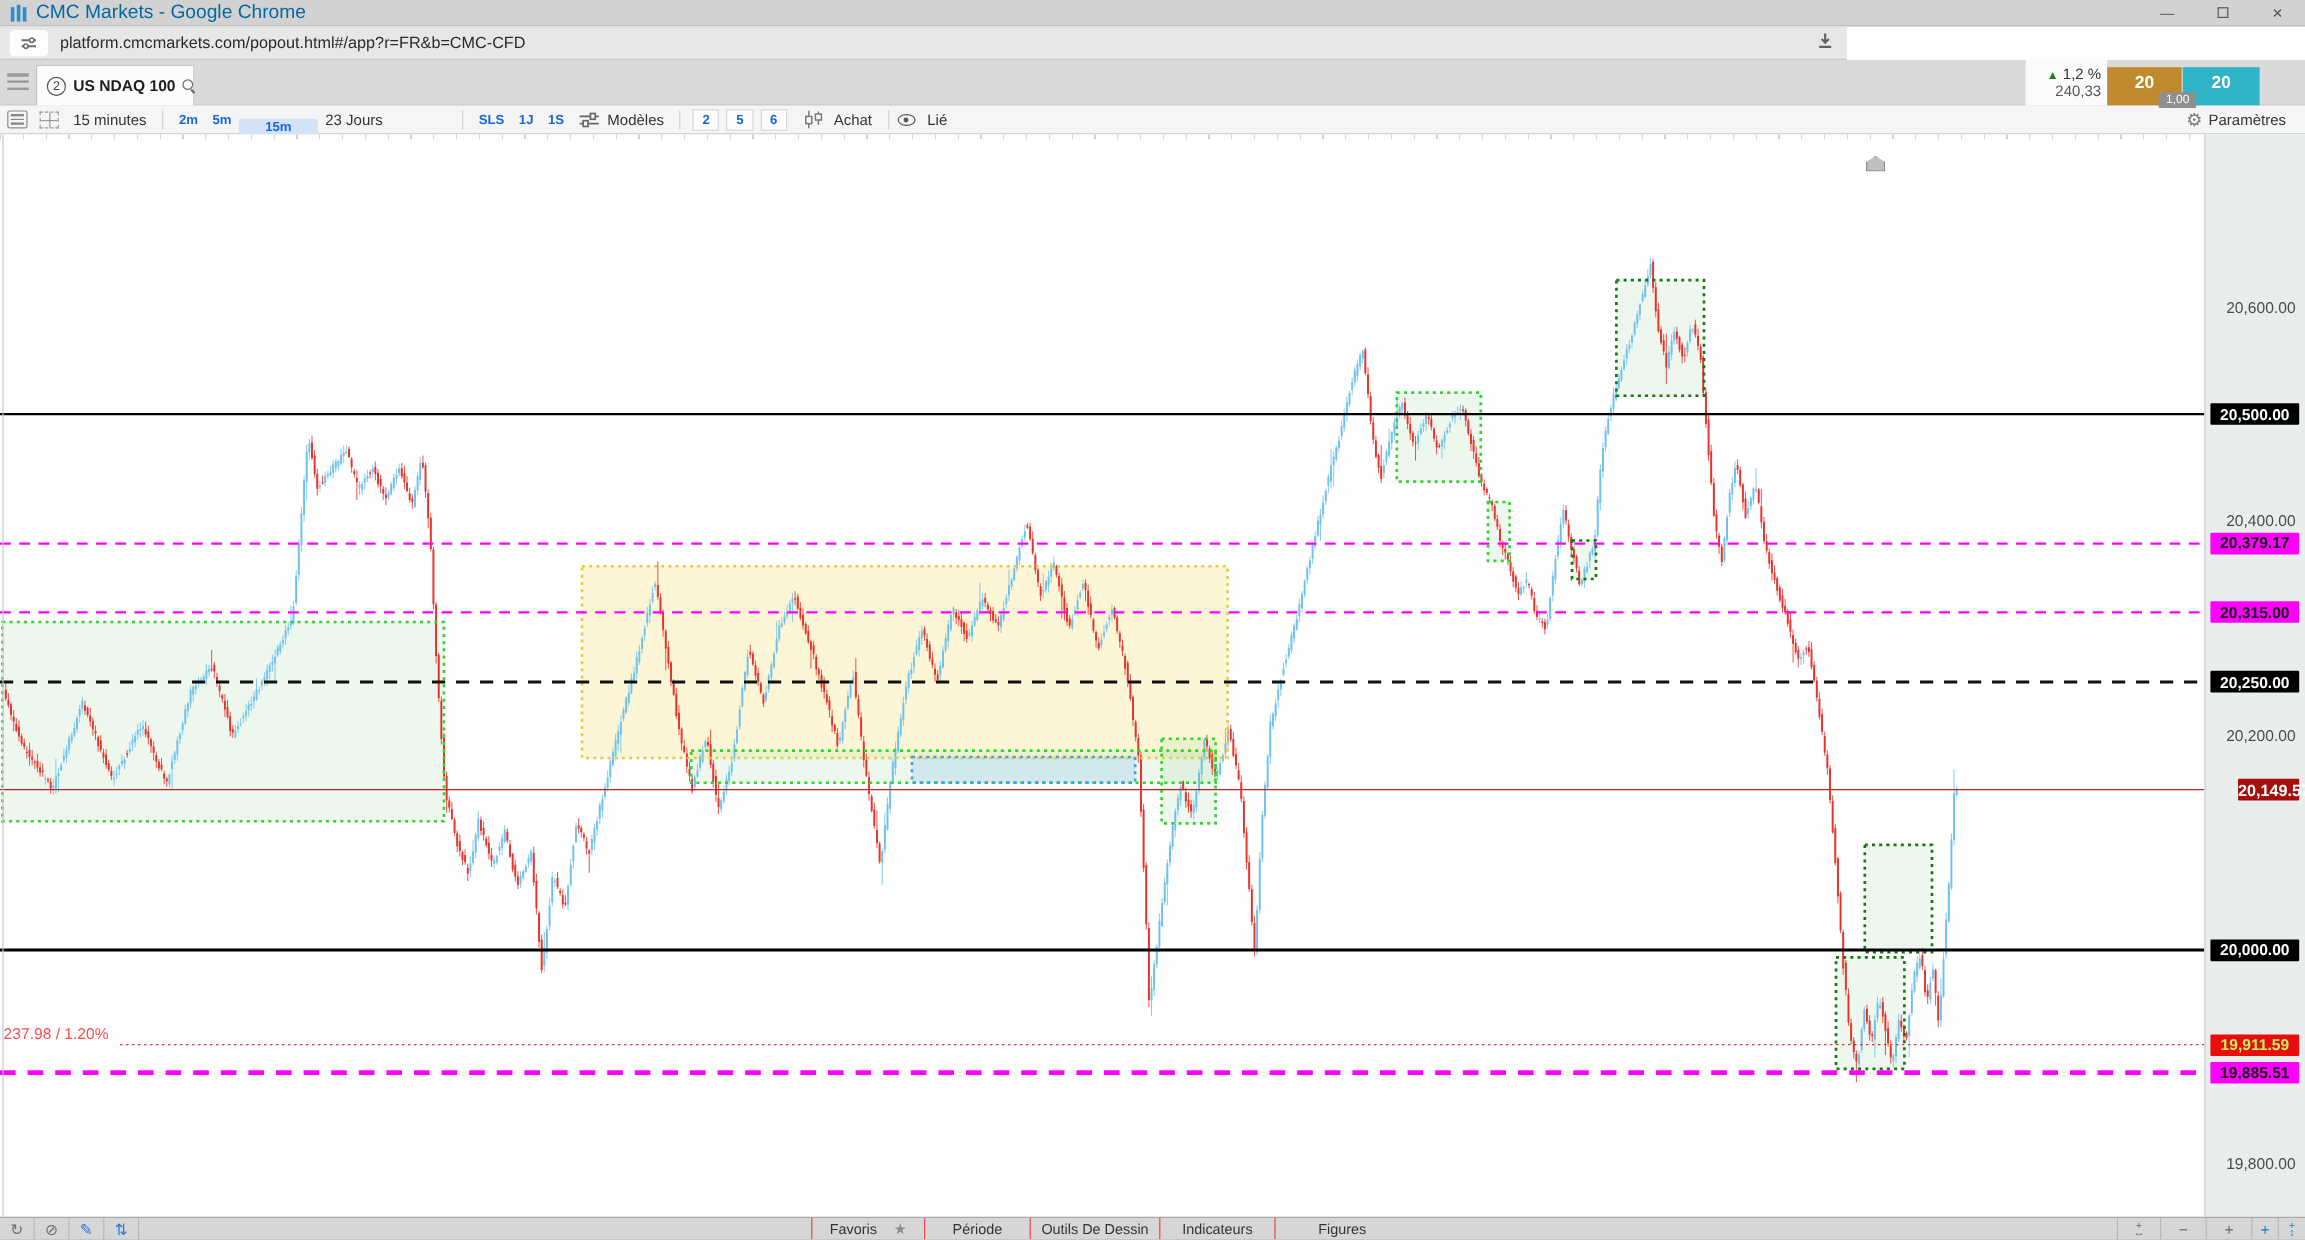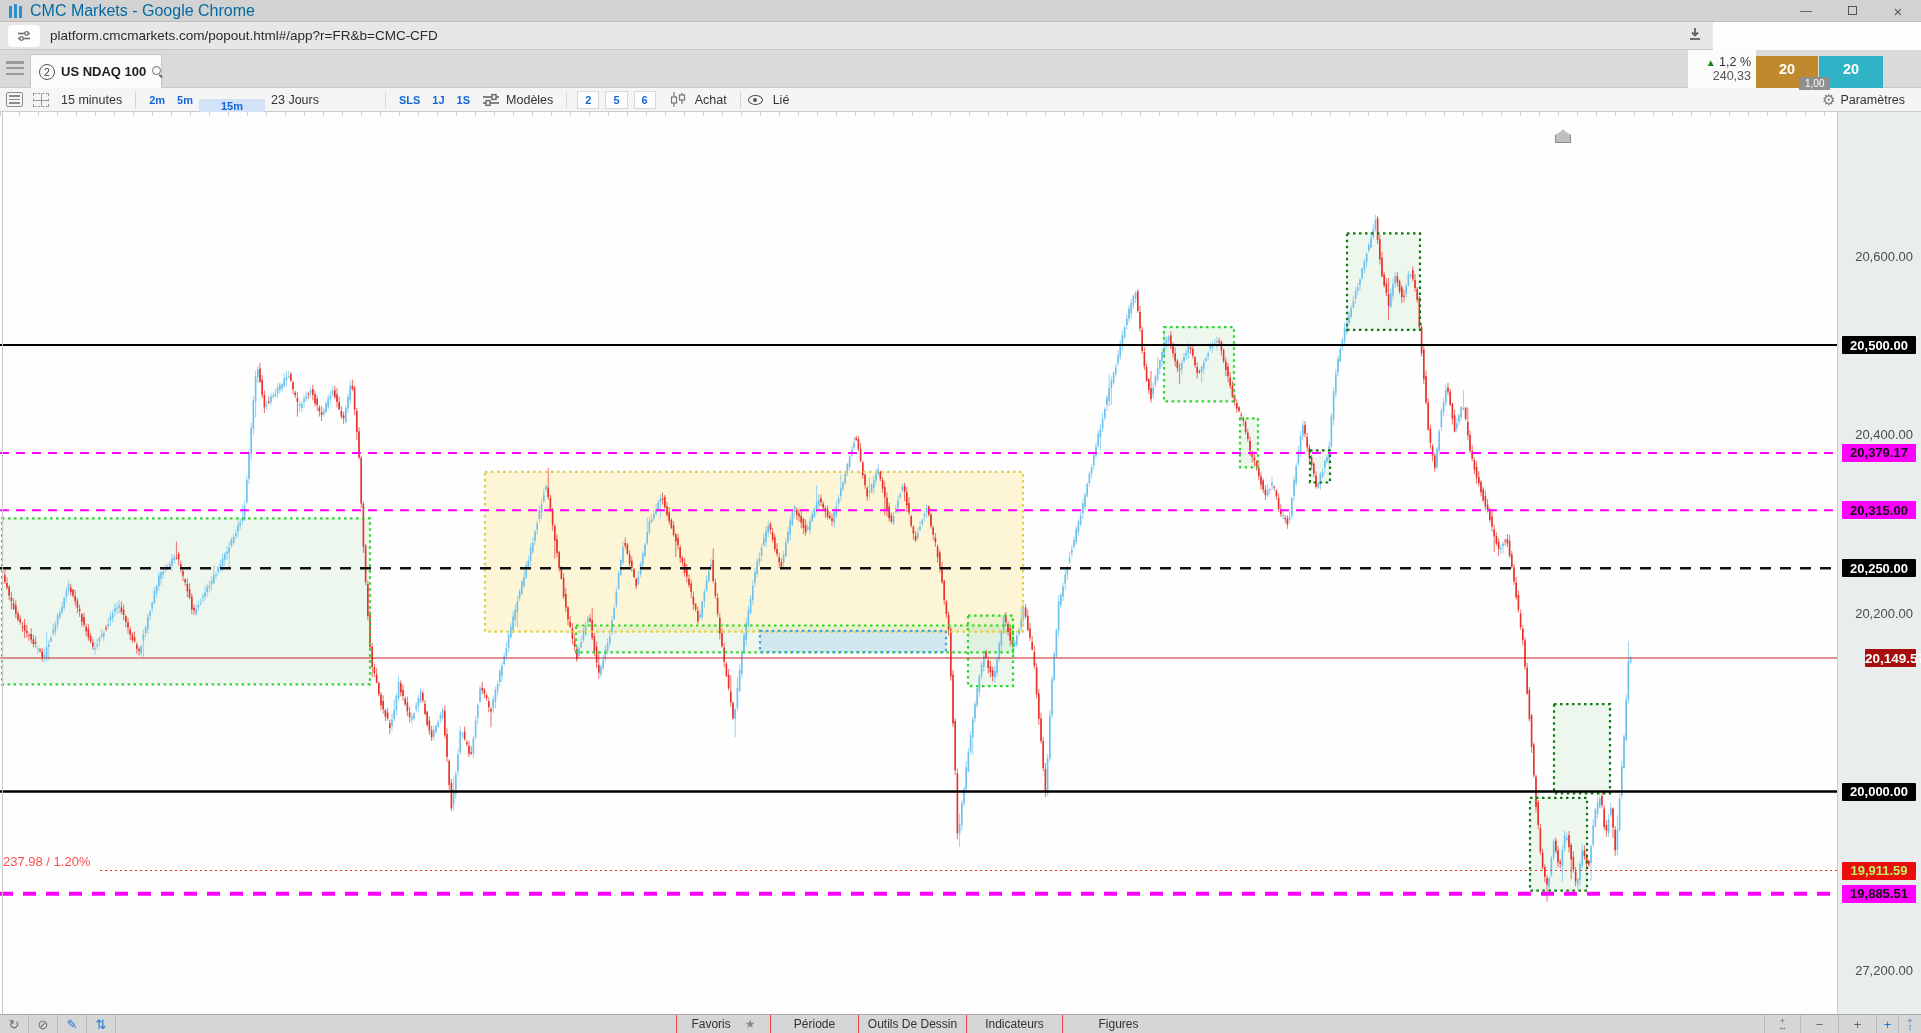--- a/index.html
+++ b/index.html
@@ -9,21 +9,21 @@
   
   #titlebar{position:absolute;left:0;top:0;width:1921px;height:22px;background:#d2d2d2;border-bottom:1px solid #bdbdbd;display:flex;align-items:center;}
   #titlebar .logo{display:flex;gap:2px;margin:0 8px 0 9px;align-items:flex-end;}
   #titlebar .logo i{display:block;width:3px;background:#2a8fd0;}
   .win-title{font-size:16px;color:#0369a1;}
   .win-controls{position:absolute;right:0;top:0;height:22px;display:flex;align-items:center;}
   .win-btn{width:46px;text-align:center;color:#555;font-size:12px;cursor:default;}
   .win-btn .sq{display:inline-block;width:9px;height:9px;border:1px solid #555;}
 
   
-  #urlbar{position:absolute;left:0;top:22px;width:1713px;height:28px;background:#e7e7e7;border-bottom:1px solid #c6c6c6;display:flex;align-items:center;}
+  #urlbar{position:absolute;left:0;top:22px;width:1539px;height:28px;background:#e7e7e7;border-bottom:1px solid #c6c6c6;display:flex;align-items:center;}
   .site-pill{width:32px;height:22px;background:#fdfdfd;border-radius:4px;margin:0 10px 0 8px;display:flex;align-items:center;justify-content:center;}
   .url-text{font-size:13.5px;color:#2b2b2b;}
   .dl-icon{position:absolute;right:10px;top:4px;}
 
   
   #row1{position:absolute;left:0;top:50px;width:1921px;height:38px;background:#dadada;border-bottom:1px solid #c8c8c8;}
   .burger{position:absolute;left:6px;top:11px;width:18px;height:14px;display:flex;flex-direction:column;justify-content:space-between;}
   .burger i{height:2.5px;background:#9c9c9c;display:block;}
   .tab{position:absolute;left:30px;top:4px;width:132px;height:34px;background:#fcfcfc;border:1px solid #c4c4c4;border-bottom:none;display:flex;align-items:center;gap:6px;padding:0 8px;}
   .tab-num{width:16px;height:16px;border:1.3px solid #555;border-radius:50%;font-size:10.5px;color:#444;display:flex;align-items:center;justify-content:center;flex:none;}
@@ -978,21 +978,21 @@
         <span class="axbadge bg-black" style="top: 233.066px;">20,500.00</span>
         <span class="axlab" style="top: 322.366px;">20,400.00</span>
         <span class="axbadge bg-magenta" style="top: 340.967px;">20,379.17</span>
         <span class="axbadge bg-magenta" style="top: 398.271px;">20,315.00</span>
         <span class="axbadge bg-black" style="top: 456.316px;">20,250.00</span>
         <span class="axlab" style="top: 500.966px;">20,200.00</span>
         <span class="axbadge bg-darkred" style="top: 546px; margin-left: 23px;">20,149.57</span>
         <span class="axbadge bg-black" style="top: 679.566px;">20,000.00</span>
         <span class="axbadge bg-red" style="top: 758.516px;">19,911.59</span>
         <span class="axbadge bg-magenta" style="top: 781.806px;">19,885.51</span>
-        <span class="axlab" style="top: 858.166px;">27,200.00</span>
+        <span class="axlab" style="top: 858.166px;">19,800.00</span>
       </div>
     <div id="left-annot" style="color: rgb(255, 77, 77); top: 741.516px;">237.98 / 1.20%</div>
   </div>
 
   <div id="bottombar">
     <div id="bb-left">
       <span class="bb-cell" style="color:#6e6e6e;">↻</span>
       <span class="bb-cell" style="color:#6e6e6e;">⊘</span>
       <span class="bb-cell" style="color:#1e7ad4;">✎</span>
       <span class="bb-cell" style="color:#1e7ad4;">⇅</span>

